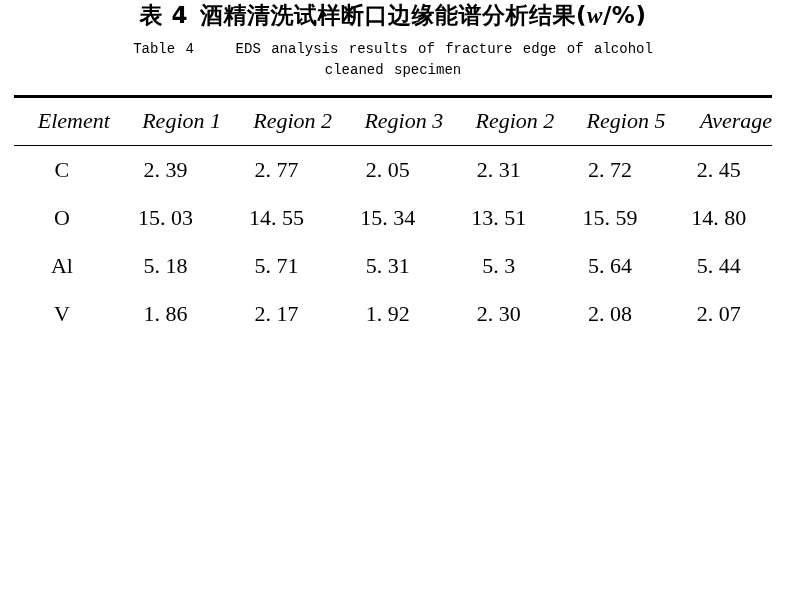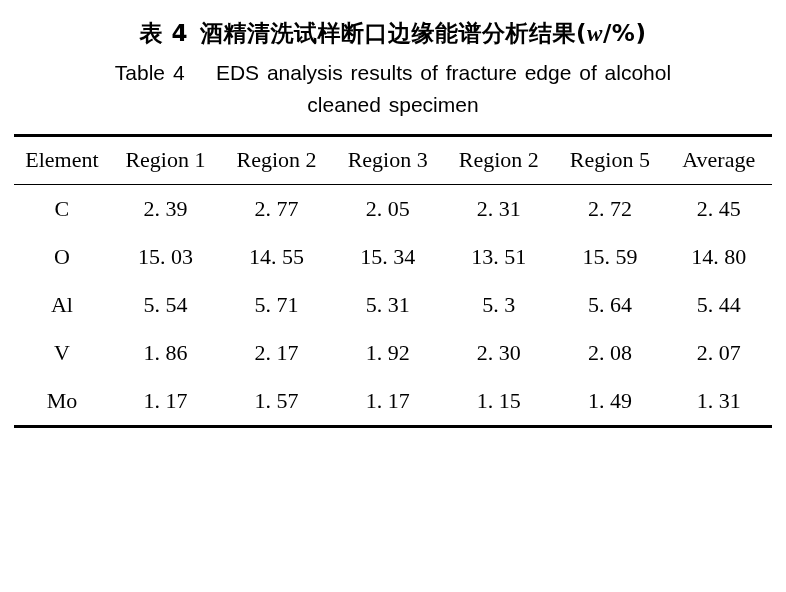--- a/index.html
+++ b/index.html
@@ -16,62 +16,63 @@
   }
   .page {
     width: 786px;
     height: 592px;
     position: relative;
     box-sizing: border-box;
     padding: 0;
   }
   .caption-block {
     text-align: center;
-    padding-top: 18px;
+    padding-top: 0;
   }
   .caption-cn {
     font-family: "DejaVu Sans", sans-serif;
     font-weight: bold;
     font-size: 23px;
     letter-spacing: 0.5px;
     line-height: 1.35;
     white-space: nowrap;
   }
   .caption-cn .label {
     margin-right: 12px;
   }
   .caption-cn .italic {
     font-family: "Liberation Serif", serif;
     font-style: italic;
     font-weight: bold;
   }
   .caption-en {
-    font-family: Liberation Sans, sans-serif;
-    font-size: 21px;
+    font-family: Liberation Mono, monospace;
+    font-size: 14px;
     line-height: 1.5;
     margin-top: 8px;
     word-spacing: 2px;
   }
   .caption-en .line2 {
     display: block;
   }
   .table-wrap {
     margin: 14px 14px 0 14px;
   }
   table.eds {
     width: 100%;
     border-collapse: collapse;
     font-size: 22px;
     table-layout: fixed;
   }
   table.eds thead th {
     font-weight: normal;
     padding: 10px 0 11px 0;
-    text-align: center;
+    text-align: right;
     white-space: nowrap;
+    font-style: italic;
   }
   table.eds tbody td {
     text-align: center;
     padding: 11px 0 11px 0;
     white-space: nowrap;
   }
   .rule-top {
     border-top: 3px solid #000;
   }
   .rule-mid {
@@ -135,42 +136,33 @@
           <td>O</td>
           <td>15. 03</td>
           <td>14. 55</td>
           <td>15. 34</td>
           <td>13. 51</td>
           <td>15. 59</td>
           <td>14. 80</td>
         </tr>
         <tr>
           <td>Al</td>
-          <td>5. 54</td>
+          <td>5. 18</td>
           <td>5. 71</td>
           <td>5. 31</td>
           <td>5. 3</td>
           <td>5. 64</td>
           <td>5. 44</td>
         </tr>
         <tr>
           <td>V</td>
           <td>1. 86</td>
           <td>2. 17</td>
           <td>1. 92</td>
           <td>2. 30</td>
           <td>2. 08</td>
           <td>2. 07</td>
         </tr>
-        <tr class="rule-bottom">
-          <td>Mo</td>
-          <td>1. 17</td>
-          <td>1. 57</td>
-          <td>1. 17</td>
-          <td>1. 15</td>
-          <td>1. 49</td>
-          <td>1. 31</td>
-        </tr>
       </tbody>
     </table>
   </div>
 
 </div>
 
 </body></html>

